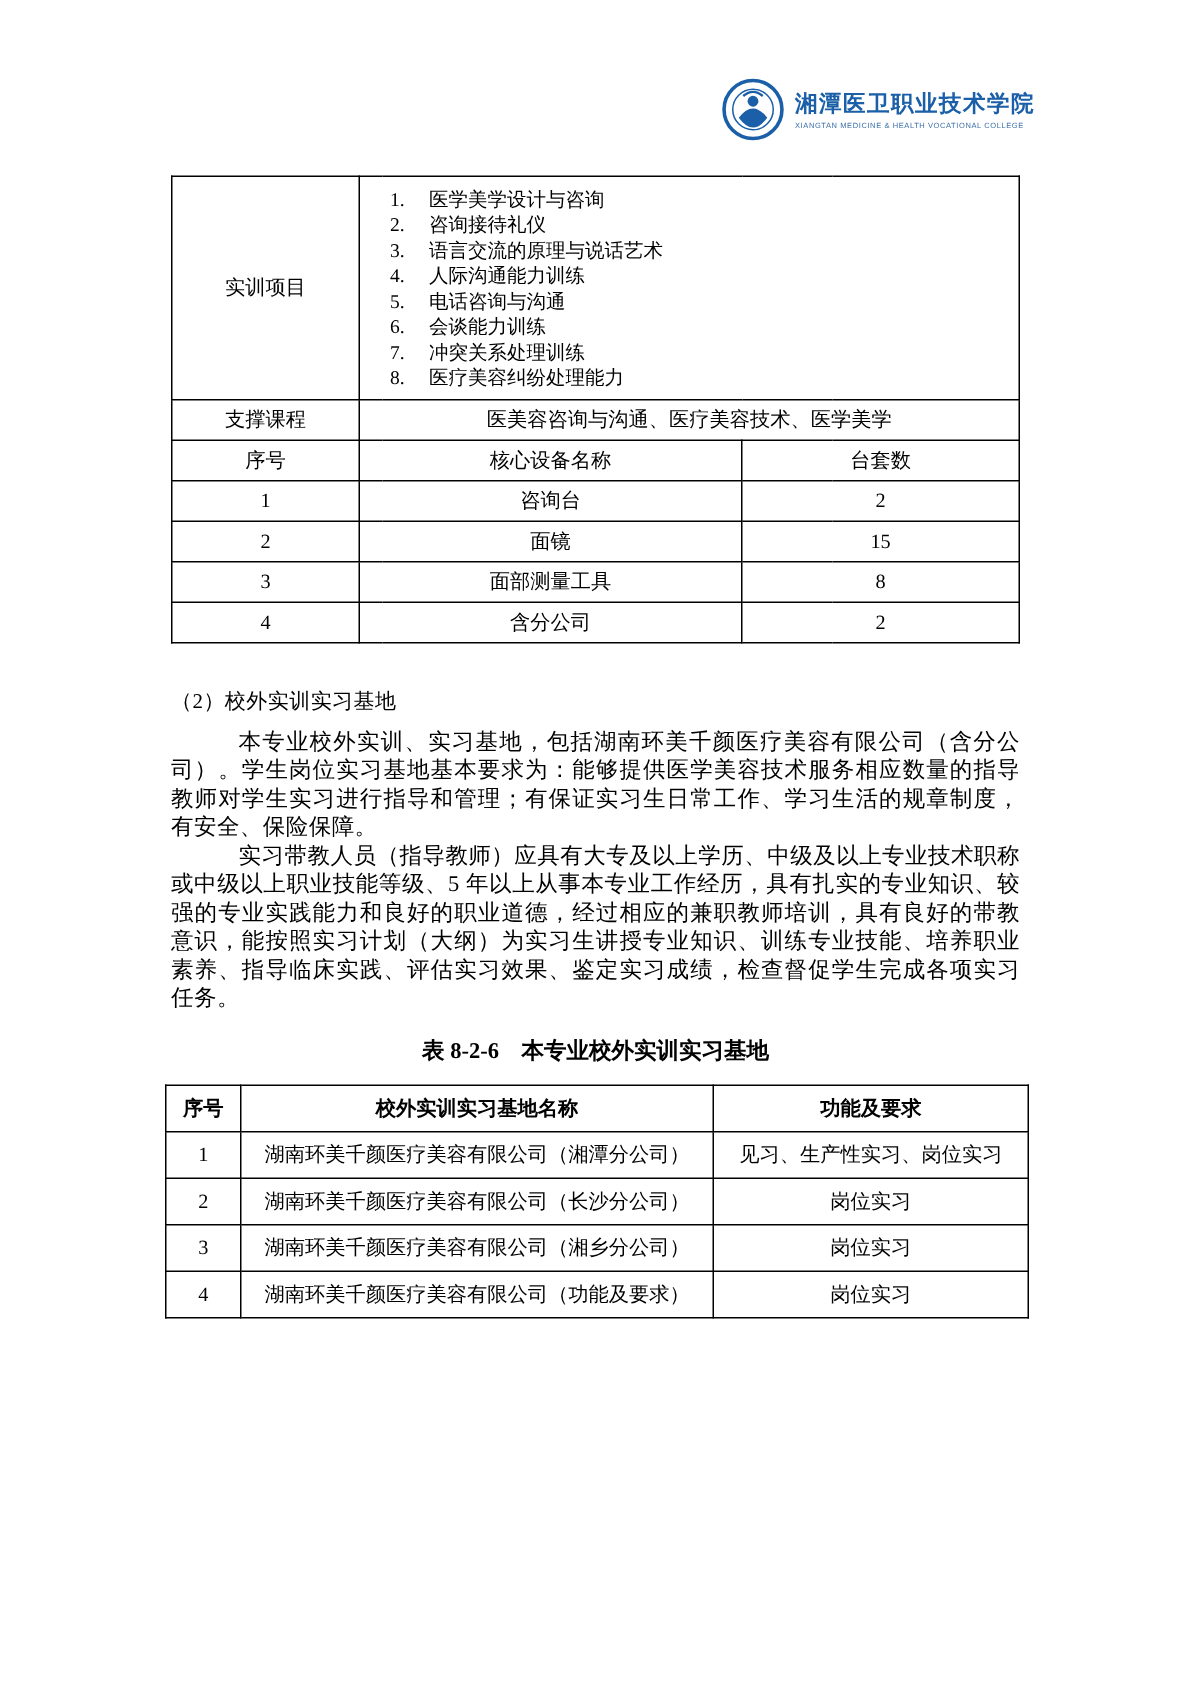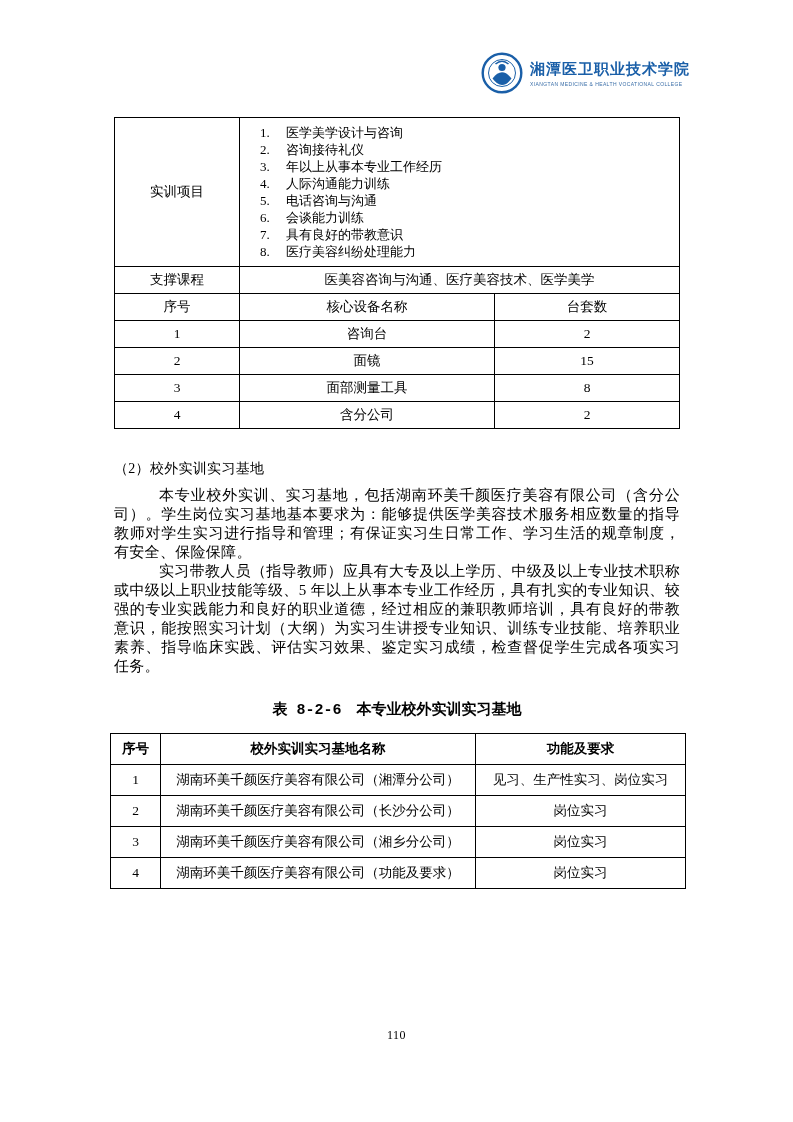--- a/index.html
+++ b/index.html
@@ -28,21 +28,21 @@
   .tbl-main td.list-cell { height:148px; text-align:left; padding:6px 6px 6px 20px; }
   .ti-row { display:flex; line-height:17px; font-size:13px; }
   .ti-num { width:26px; flex:0 0 26px; }
 
   
   .section-heading { margin-top:29px; font-size:14px; line-height:22px; letter-spacing:0.3px; }
   .para { font-size:15px; letter-spacing:0.3px; line-height:19px; text-align:justify; text-indent:45px; }
   .para-block { margin-top:6px; }
 
   
-  .tbl-caption { margin-top:24px; text-align:center; font-weight:bold; font-size:15px; font-family:Liberation Mono, monospace; line-height:22px; }
+  .tbl-caption { margin-top:14px; text-align:center; font-weight:bold; font-size:15px; font-family:Liberation Serif, serif; line-height:22px; }
   .tbl-ext { width:575px; margin-left:-4px; margin-top:11px; }
   .tbl-ext th { font-weight:bold; font-family:"Liberation Sans", sans-serif; }
   .tbl-ext th, .tbl-ext td { height:31px; }
 
   
   .page-number { position:absolute; top:1028px; left:0; width:100%; text-align:center; font-size:12px; letter-spacing:0.5px; }
 </style>
 </head>
 <body>
 
@@ -84,37 +84,37 @@
             <div class="ti-row">
                 <span class="ti-num">1.</span>
                 <span>医学美学设计与咨询</span>
               </div>
             <div class="ti-row">
                 <span class="ti-num">2.</span>
                 <span>咨询接待礼仪</span>
               </div>
             <div class="ti-row">
                 <span class="ti-num">3.</span>
-                <span>年以上从事本专业工作经历</span>
+                <span>语言交流的原理与说话艺术</span>
               </div>
             <div class="ti-row">
                 <span class="ti-num">4.</span>
                 <span>人际沟通能力训练</span>
               </div>
             <div class="ti-row">
                 <span class="ti-num">5.</span>
                 <span>电话咨询与沟通</span>
               </div>
             <div class="ti-row">
                 <span class="ti-num">6.</span>
                 <span>会谈能力训练</span>
               </div>
             <div class="ti-row">
                 <span class="ti-num">7.</span>
-                <span>具有良好的带教意识</span>
+                <span>冲突关系处理训练</span>
               </div>
             <div class="ti-row">
                 <span class="ti-num">8.</span>
                 <span>医疗美容纠纷处理能力</span>
               </div>
           </td>
         </tr>
         <tr>
           <td>支撑课程</td>
           <td colspan="5">医美容咨询与沟通、医疗美容技术、医学美学</td>
@@ -184,15 +184,14 @@
         <tr>
           <td>4</td>
           <td>湖南环美千颜医疗美容有限公司（功能及要求）</td>
           <td>岗位实习</td>
         </tr>
       </tbody>
     </table>
 
   </div>
 
-  <div class="page-number">110</div>
 
 </div>
 
 </body></html>

